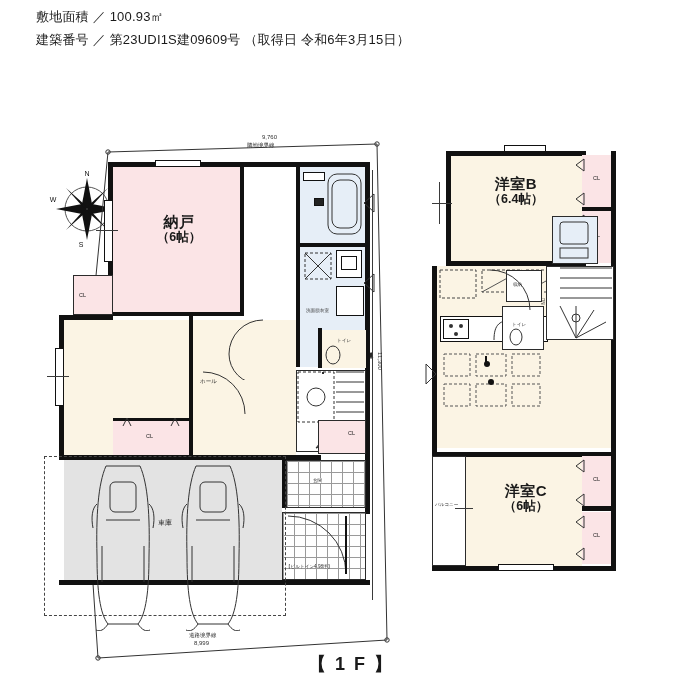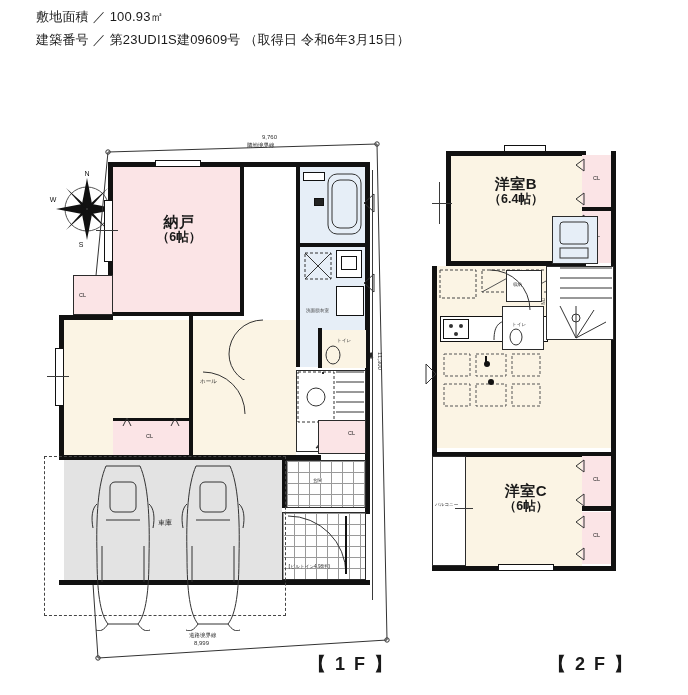--- a/index.html
+++ b/index.html
@@ -401,15 +401,14 @@
         <polygon points="2,98 10,92 10,104"></polygon>
     </g>
   </svg>
 
   <div class="strokeb" style="left:498px;top:444px;width:56px;height:7px;background:#fff;"></div>
 
   <div class="rm f-white ol" style="left:432px;top:336px;width:34px;height:110px;"></div>
   <div class="mini" style="left:435px;top:382px;position:absolute;">バルコニー</div>
   <div class="thin" style="left:455px;top:388px;width:18px;height:1px;"></div>
 
-  <div class="floorlabel" style="left:548px;top:532px;">【 2 F 】</div>
 
 </div>
 
 </body></html>

